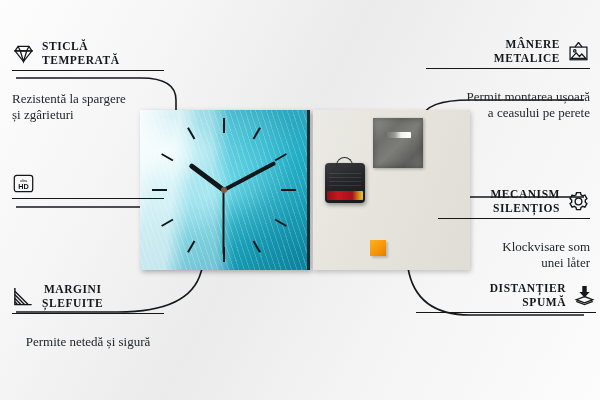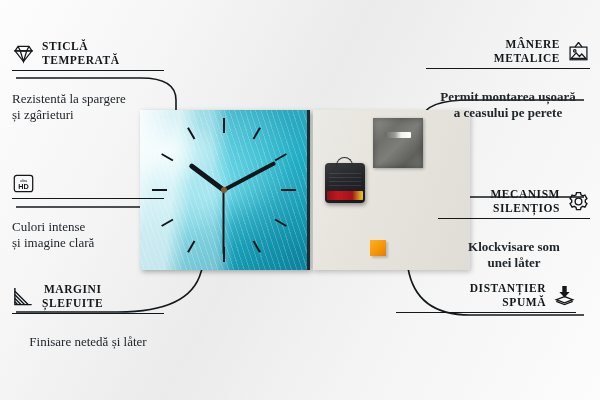--- a/index.html
+++ b/index.html
@@ -183,32 +183,32 @@
     margin-top: 3px;
   }
 
   .cal-sub {
     font-size: 13px;
     line-height: 16px;
     color: #22272b;
     margin-top: 20px;
     white-space: pre-line;
   }
-  .callout.right .cal-sub { text-align: center; font-weight: bold; }
+  .callout.right .cal-sub { text-align: right; }
 
   .ico { width: 23px; height: 23px; flex: 0 0 23px; }
   .ico svg { display: block; width: 23px; height: 23px; }
 
   
   #c-glass    { left: 12px;  top: 40px;  width: 152px; }
   #c-print    { left: 12px;  top: 172px; width: 152px; }
   #c-edges    { left: 12px;  top: 283px; width: 152px; text-align: center; }
   #c-handles  { right: 10px; top: 38px;  width: 164px; }
   #c-mech     { right: 10px; top: 188px; width: 152px; }
-  #c-spacer   { right: 24px; top: 282px; width: 180px; }
+  #c-spacer   { right: 4px; top: 282px; width: 180px; }
 
   #connectors { position: absolute; inset: 0; pointer-events: none; }
 </style>
 </head>
 <body>
 
 <div id="stage">
 
   <svg id="connectors" viewBox="0 0 600 400" width="600" height="400">
     <g fill="none" stroke="#14181b" stroke-width="1.6">
@@ -323,40 +323,38 @@
     <div class="cal-head">
       <span class="ico">
         <svg viewBox="0 0 24 24" fill="none" stroke="#14181b" stroke-width="1.3">
           <rect x="2.4" y="3.4" width="19.2" height="17.2" rx="2.6"></rect>
           <text x="12" y="10.1" font-family="Liberation Sans, sans-serif" font-size="4.1" text-anchor="middle" fill="#14181b" stroke="none">ultra</text>
           <text x="12" y="17.6" font-family="Liberation Sans, sans-serif" font-size="7.6" font-weight="bold" text-anchor="middle" fill="#14181b" stroke="none">HD</text>
         </svg>
       </span>
     </div>
     <div class="cal-rule"></div>
-    <div class="cal-sub">Culori intense
-și imagine clară</div>
   </div>
 
   <div class="callout left" id="c-edges">
     <div class="cal-head">
       <span class="ico">
         <svg viewBox="0 0 24 24" fill="none" stroke="#14181b" stroke-width="1.5">
           <path d="M3 3 L3 20.5 L20.5 20.5"></path>
           <path d="M3 6.4 L17.1 20.5"></path>
           <path d="M3 10.2 L13.3 20.5"></path>
           <path d="M3 14 L9.5 20.5"></path>
           <path d="M3 17.6 L5.9 20.5"></path>
         </svg>
       </span>
       <div class="cal-title">MARGINI
 ȘLEFUITE</div>
     </div>
     <div class="cal-rule"></div>
-    <div class="cal-sub">Finisare netedă și låter</div>
+    <div class="cal-sub">Permite netedă și sigură</div>
   </div>
 
   <div class="callout right" id="c-handles">
     <div class="cal-head">
       <div class="cal-title">MÂNERE
 METALICE</div>
       <span class="ico">
         <svg viewBox="0 0 24 24" fill="none" stroke="#14181b" stroke-width="1.3">
           <rect x="3.2" y="7.4" width="17.6" height="13.2"></rect>
           <path d="M12 2.6 L8.2 7.4 M12 2.6 L15.8 7.4"></path>

